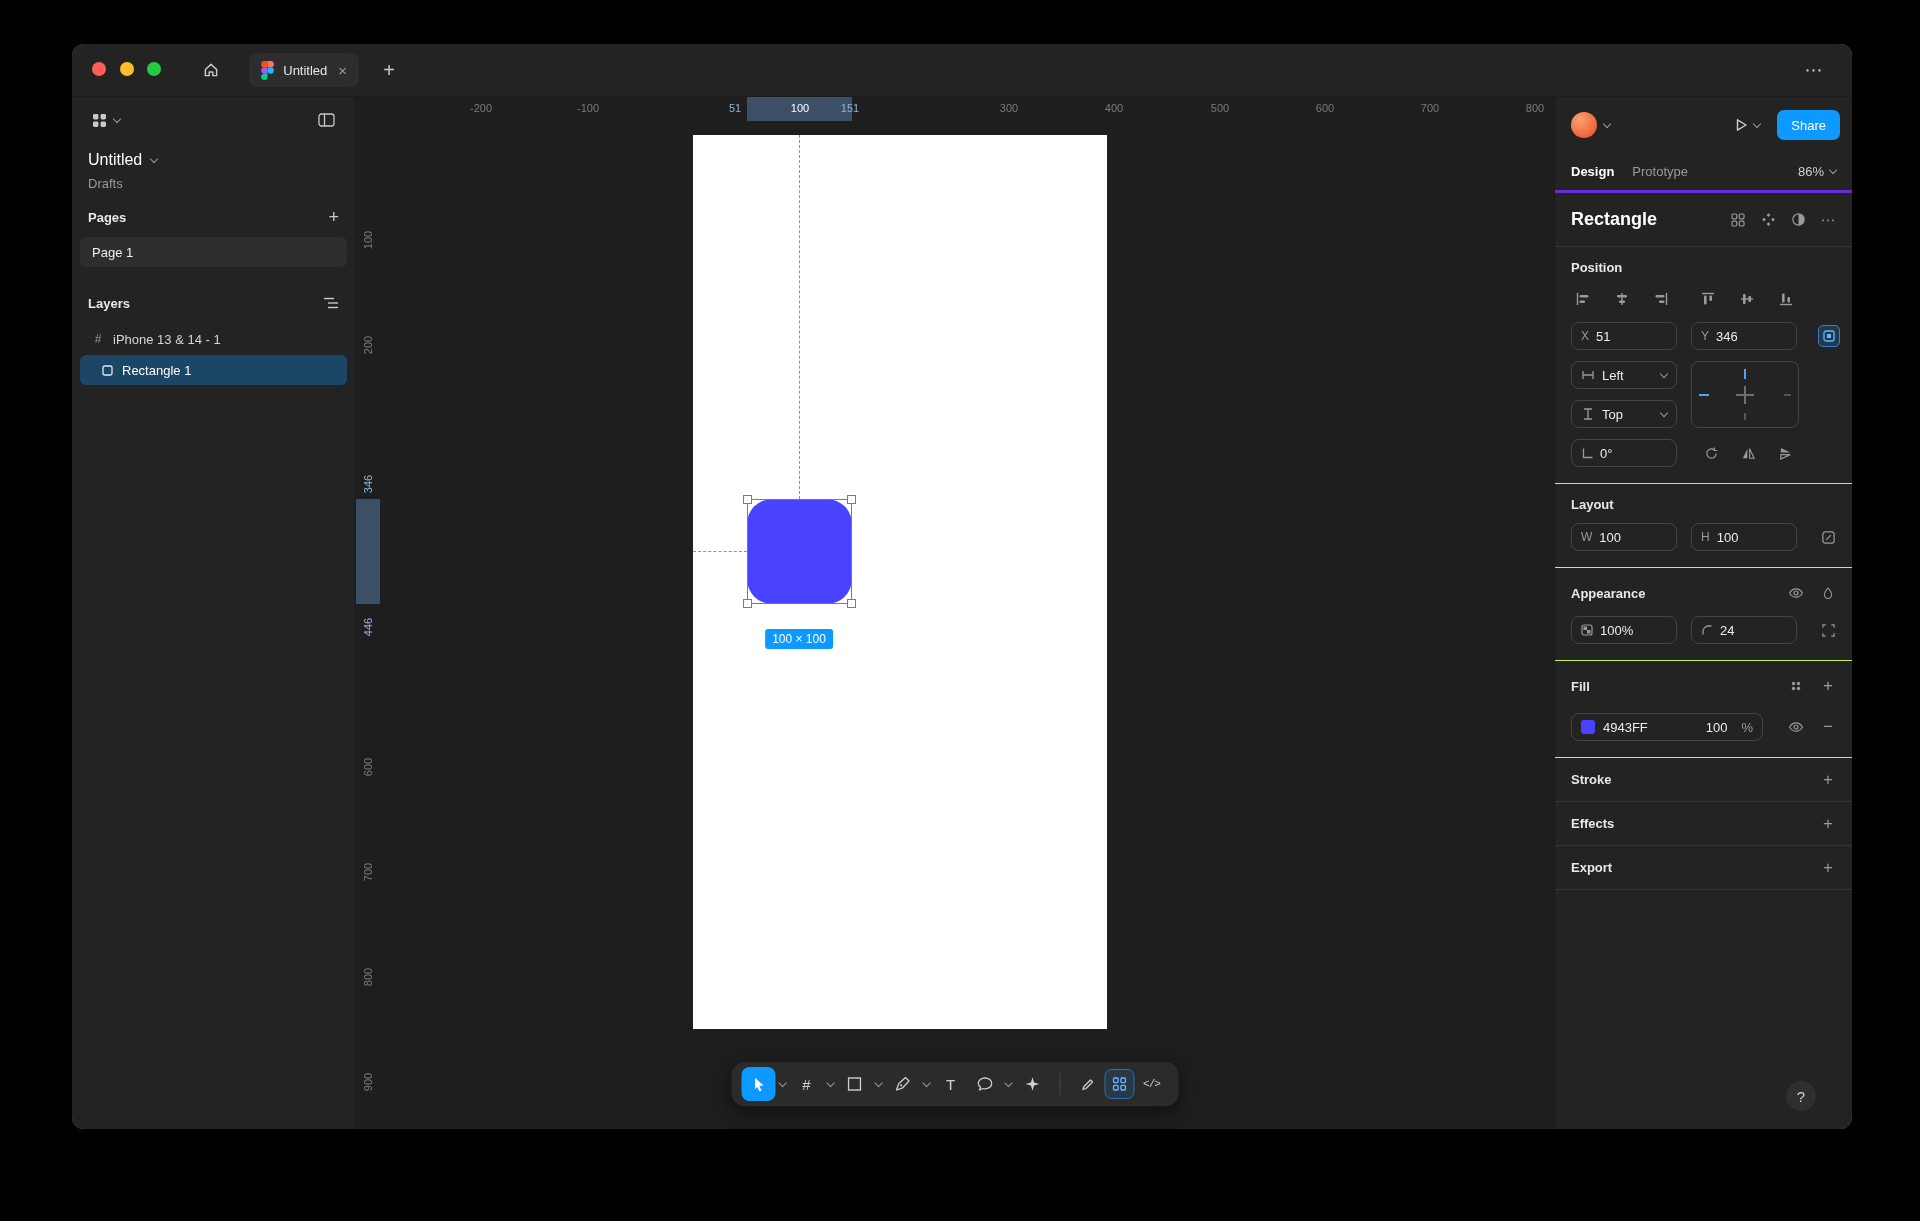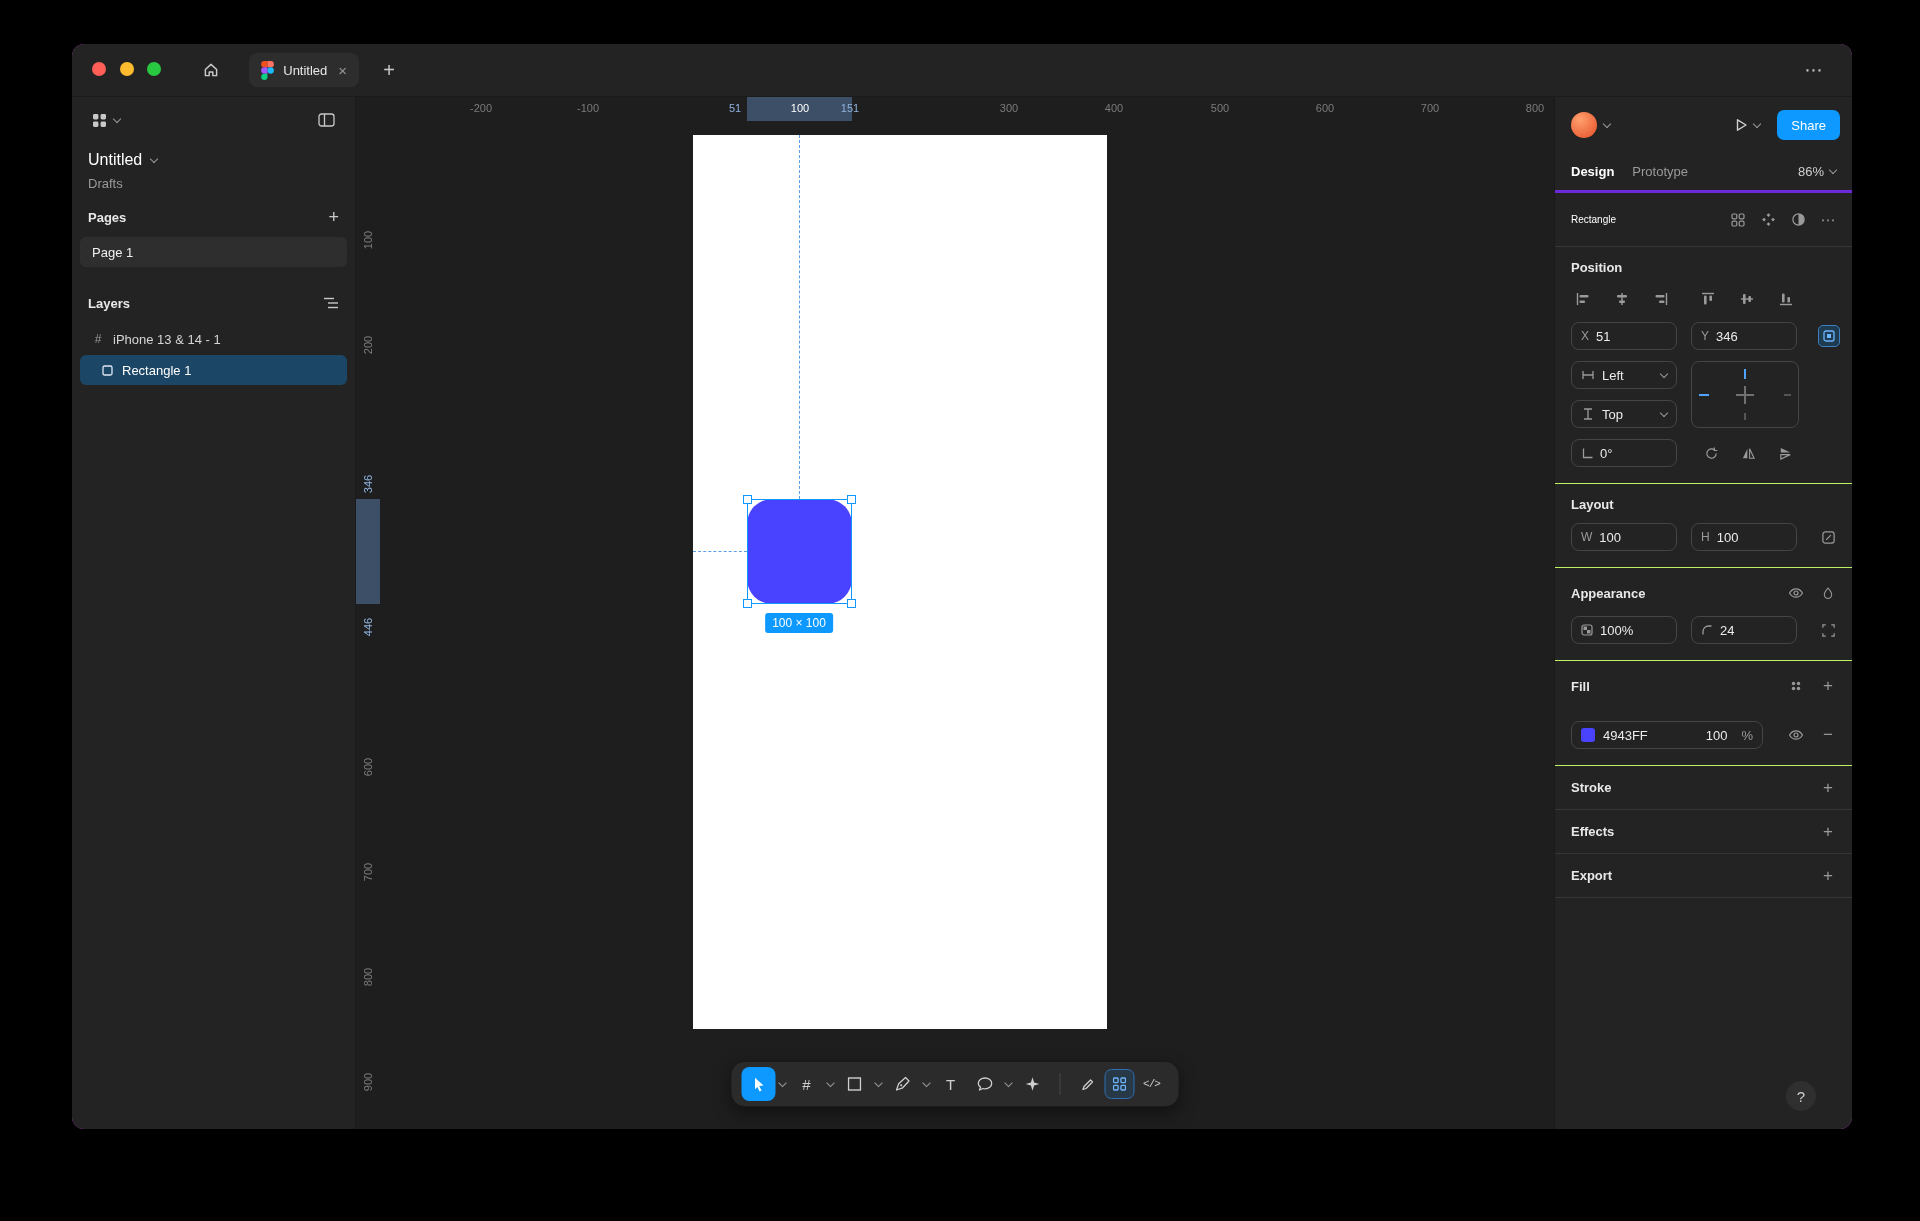--- a/index.html
+++ b/index.html
@@ -43,21 +43,21 @@
 
   
   .canvas{position:absolute;top:53px;left:284px;right:298px;bottom:0;background:#1e1e1e;overflow:hidden}
   .frame-label{position:absolute;left:337px;top:13px;font-size:12px;color:#8b8b8b}
   .design-frame{position:absolute;left:337px;top:38px;width:414px;height:894px;background:#ffffff}
   .guide-v{position:absolute;left:443px;top:38px;height:364px;width:0;border-left:1px dashed #5a9fe8}
   .guide-h{position:absolute;left:337px;top:454px;width:54px;height:0;border-top:1px dashed #5a9fe8}
   .rect-obj{position:absolute;left:391px;top:402px;width:105px;height:105px;border-radius:25px}
   .sel-outline{position:absolute;left:391px;top:402px;width:105px;height:105px;border:1.5px solid #0d99ff}
   .handle{position:absolute;width:9px;height:9px;background:#fff;border:1.5px solid #0d99ff}
-  .size-badge{position:absolute;left:443px;top:516px;transform:translateX(-50%);background:#0d99ff;color:#fff;font-size:12px;padding:3px 7px;border-radius:3px;white-space:nowrap}
+  .size-badge{position:absolute;left:443px;top:532px;transform:translateX(-50%);background:#0d99ff;color:#fff;font-size:12px;padding:3px 7px;border-radius:3px;white-space:nowrap}
   .hruler{position:absolute;top:0;left:0;right:0;height:24px;background:#1e1e1e}
   .vruler{position:absolute;top:0;left:0;bottom:0;width:24px;background:#1e1e1e}
   .hband{position:absolute;left:391px;top:0;width:105px;height:24px;background:#3c4f66}
   .vband{position:absolute;left:0;top:402px;width:24px;height:105px;background:#3c4f66}
   .hrl{position:absolute;top:5px;transform:translateX(-50%);font-size:11px;color:#7b7b7b}
   .hrl.edge{color:#8fb3de}.hrl.on{color:#fff}
   .vrl{position:absolute;left:12px;transform:translate(-50%,-50%) rotate(-90deg);font-size:11px;color:#7b7b7b}
   .vrl.edge{color:#8fb3de}
 
   
@@ -73,21 +73,21 @@
   .inspector{position:absolute;top:53px;right:0;width:298px;bottom:0;background:#232323;border-left:1px solid #1a1a1a}
   .insp-top{height:56px;display:flex;align-items:center;padding:0 12px 0 16px;gap:7px}
   .avatar{width:26px;height:26px;border-radius:50%;background:radial-gradient(circle at 35% 30%,#ff9f6e,#e44f26);cursor:pointer}
   .play-btn{margin-left:auto;display:flex;align-items:center;gap:5px;background:none;border:none;cursor:pointer}
   .share-btn{margin-left:10px;height:30px;padding:0 14px;background:#0d99ff;color:#fff;border:none;border-radius:7px;font-size:13px;font-family:inherit;cursor:pointer}
   .insp-tabs{height:40px;display:flex;align-items:center;gap:18px;padding:0 16px;border-bottom:3px solid #6d28d9}
   .itab-active{color:#fff;font-weight:700;cursor:pointer}
   .itab{color:#9a9a9a;cursor:pointer}
   .zoom{margin-left:auto;display:flex;align-items:center;gap:6px;color:#cfcfcf;background:none;border:none;font-size:13px;font-family:inherit;cursor:pointer}
   .title-row{height:54px;display:flex;align-items:center;padding:0 12px 0 16px;border-bottom:1px solid #363636}
-  .title-row .t{font-size:10px;font-weight:400;color:#fff}
+  .title-row .t{font-size:18px;font-weight:700;color:#fff}
   .title-icons{margin-left:auto;display:flex;gap:6px}
   .icobtn{width:24px;height:24px;display:flex;align-items:center;justify-content:center;color:#9a9a9a;background:none;border:none;border-radius:5px;cursor:pointer;font-size:15px;font-family:inherit}
   .sect{border-bottom:1px solid #bef264;padding:13px 12px 16px 16px}
   .sect-h{display:flex;align-items:center}
   .sect-h .lbl{font-size:13px;font-weight:700;color:#e8e8e8}
   .sect-h .icons{margin-left:auto;display:flex;gap:8px}
   .align-row{display:flex;justify-content:space-between;padding-right:42px;margin-top:12px}
   .agroup{display:flex;gap:15px}
   .row2{display:flex;align-items:center;margin-top:11px}
   .ibox{height:28px;border:1px solid #454545;border-radius:8px;display:flex;align-items:center;padding:0 9px;gap:7px;width:106px;font-size:13px;color:#ececec;cursor:text}
@@ -98,21 +98,21 @@
   .aux{margin-left:auto}
   .pos-grid{display:grid;grid-template-columns:106px 1fr;margin-top:11px;row-gap:11px;align-items:center}
   .cwidget{grid-row:1 / span 2;grid-column:2;width:108px;height:67px;border:1px solid #454545;border-radius:8px;position:relative;margin-left:14px;justify-self:start}
   .cw-h{position:absolute;left:50%;top:50%;width:18px;height:2px;background:#707070;transform:translate(-50%,-50%)}
   .cw-v{position:absolute;left:50%;top:50%;width:2px;height:18px;background:#707070;transform:translate(-50%,-50%)}
   .cw-top{position:absolute;left:50%;top:7px;width:2px;height:10px;background:#4fa3ff;transform:translateX(-50%)}
   .cw-left{position:absolute;top:50%;left:7px;width:10px;height:2px;background:#4fa3ff;transform:translateY(-50%)}
   .cw-right{position:absolute;top:50%;right:7px;width:7px;height:2px;background:#555;transform:translateY(-50%)}
   .cw-bot{position:absolute;left:50%;bottom:7px;width:2px;height:7px;background:#555;transform:translateX(-50%)}
   .rot-icons{display:flex;gap:13px;margin-left:22px}
-  .fill-row{display:flex;align-items:center;margin-top:23px}
+  .fill-row{display:flex;align-items:center;margin-top:15px}
   .fill-box{display:flex;align-items:center;height:28px;border:1px solid #454545;border-radius:8px;width:192px;padding:0 9px;gap:8px}
   .swatch{width:14px;height:14px;border-radius:3px;cursor:pointer}
   .fill-hex{color:#ececec;cursor:text}
   .fill-op{margin-left:auto;color:#ececec;cursor:text}
   .fill-pct{color:#9a9a9a;margin-left:6px}
   .fill-row .icons{margin-left:auto;display:flex;gap:8px}
   .addsect{display:flex;align-items:center;height:44px;padding:0 12px 0 16px;border-bottom:1px solid #363636}
   .addsect .lbl{font-size:13px;font-weight:700;color:#e8e8e8}
   .addsect .icobtn{margin-left:auto;font-size:17px}
   .help{position:absolute;right:36px;bottom:18px;width:30px;height:30px;border-radius:50%;background:#2f2f2f;color:#cfcfcf;border:none;font-size:15px;cursor:pointer;font-family:inherit}

